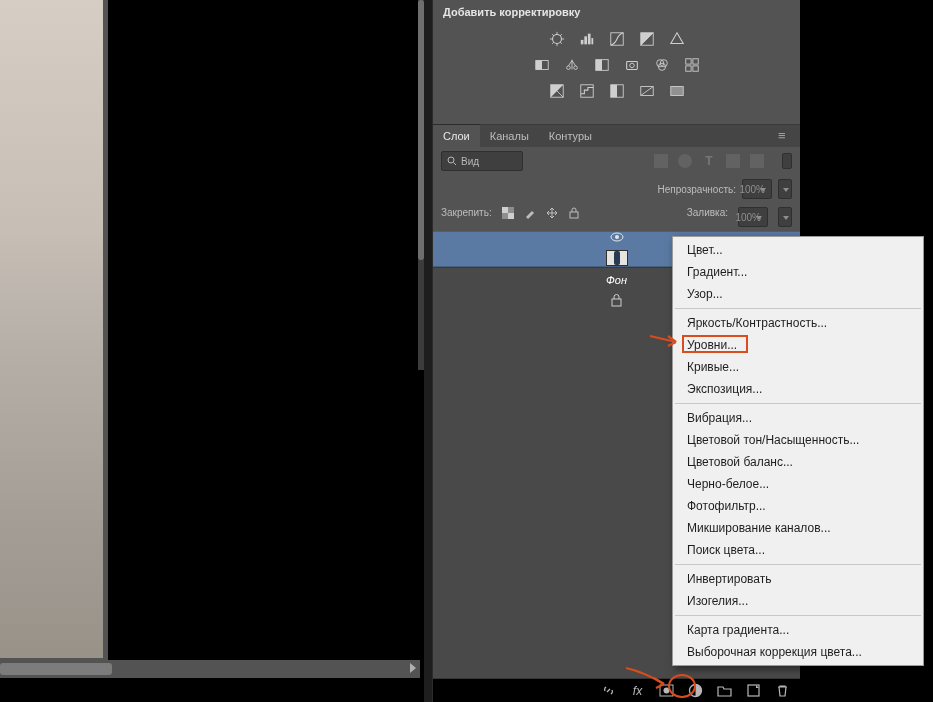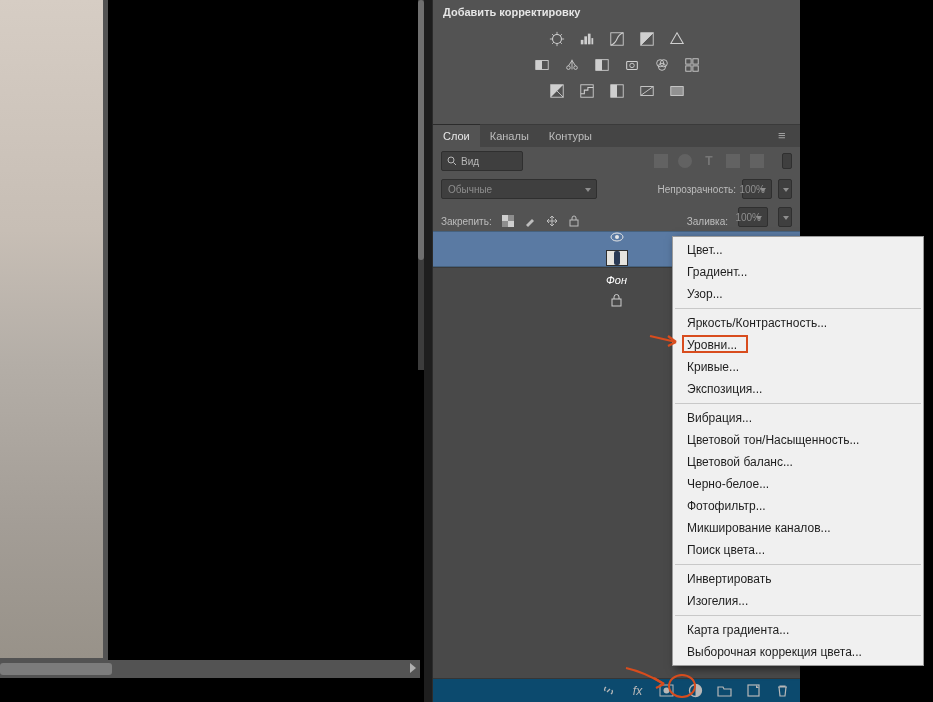--- a/index.html
+++ b/index.html
@@ -37,33 +37,33 @@
   .blend-row { display: flex; align-items: center; padding: 4px 8px; gap: 6px; }
   .combo { background: #3f3f3f; border: 1px solid #2f2f2f; height: 20px; display: flex; align-items: center; padding: 0 6px; font-size: 10px; color: #8e8e8e; border-radius: 2px; position: relative; }
   .combo.blend { width: 156px; }
   .combo.pct { width: 30px; justify-content: flex-end; }
   .combo::after { content: ""; position: absolute; right: 5px; top: 8px; width: 0; height: 0; border-left: 3px solid transparent; border-right: 3px solid transparent; border-top: 4px solid #8e8e8e; }
   .lbl-sm { font-size: 10px; color: #bdbdbd; }
   .lbl-sm.right { margin-left: auto; }
   .arrow-btn { width: 14px; height: 20px; background: #3f3f3f; border: 1px solid #2f2f2f; border-radius: 2px; position: relative; }
   .arrow-btn::after { content: ""; position: absolute; left: 4px; top: 8px; width: 0; height: 0; border-left: 3px solid transparent; border-right: 3px solid transparent; border-top: 4px solid #8e8e8e; }
 
-  .lock-row { display: flex; align-items: flex-end; padding: 4px 8px; gap: 10px; }
+  .lock-row { display: flex; align-items: flex-start; padding: 4px 8px; gap: 10px; }
   .lock-ic { width: 12px; height: 12px; display: inline-block; }
 
   .layer-item { display: flex; align-items: center; background: #5a7aa3; height: 36px; padding: 0 8px; gap: 8px; border-top: 1px solid #46627f; border-bottom: 1px solid #46627f; flex-direction: column; }
   .eye-ic { width: 14px; height: 10px; }
   .layer-thumb { width: 22px; height: 28px; background: #e6e4df; border: 1px solid #2f2f2f; display:flex; align-items:center; justify-content:center; }
   .layer-thumb .figure { width: 6px; height: 14px; background: #2a3a55; border-radius: 2px; }
   .layer-name { flex: 1; color: #fff; font-size: 11px; font-style: italic; }
   .lock-right { width: 11px; height: 13px; opacity: 0.85; }
 
   .layers-empty { height: 432px; background: #494949; border-top: 1px solid #3a3a3a; }
 
-  .bottom-bar { position: absolute; left: 0; bottom: 0; width: 100%; height: 24px; background: #0c4a6e; border-top: 1px solid #363636; display: flex; align-items: center; justify-content: flex-end; padding-right: 10px; gap: 14px; padding-left: 8px; }
+  .bottom-bar { position: absolute; left: 0; bottom: 0; width: 100%; height: 24px; background: #000000; border-top: 1px solid #363636; display: flex; align-items: center; justify-content: flex-end; padding-right: 10px; gap: 14px; padding-left: 8px; }
   .bb-ic { width: 15px; height: 15px; display:flex; align-items:center; justify-content:center; color:#b8b8b8; }
 
   .context-menu { position: absolute; left: 672px; top: 236px; width: 252px; background: #f0f0f0; box-shadow: 3px 3px 8px rgba(0,0,0,0.5); border: 1px solid #9b9b9b; z-index: 100; padding: 2px 0; }
   .menu-item { padding: 4px 14px; font-size: 12px; color: #1e1e1e; cursor: default; white-space: nowrap; }
   .menu-sep { height: 1px; background: #c8c8c8; margin: 3px 2px; }
 
   .hl-box { position: absolute; border: 2px solid #d84c1d; pointer-events: none; z-index: 200; }
   .arrow-annot { position: absolute; z-index: 201; pointer-events: none; }
   .circle-annot { position: absolute; border: 2px solid #d84c1d; border-radius: 50%; z-index: 200; width: 28px; height: 24px; pointer-events: none; }
 
@@ -227,23 +227,20 @@
         <div class="mini-ic"></div>
         <div class="mini-ic round"></div>
         <div class="mini-ic" style="background:none;color:#8e8e8e;font-size:12px;font-weight:bold;text-align:center;line-height:14px;">T</div>
         <div class="mini-ic"></div>
         <div class="mini-ic"></div>
       </div>
       <div class="toggle-sw"></div>
     </div>
 
     <div class="blend-row">
-      <div class="combo blend">
-        <span>Обычные</span>
-      </div>
       <span class="lbl-sm right">Непрозрачность:</span>
       <div class="combo pct">
         <span>100%</span>
       </div>
       <div class="arrow-btn"></div>
     </div>
 
     <div class="lock-row">
       <span class="lbl-sm">Закрепить:</span>
       <span class="lock-ic"><svg viewBox="0 0 12 12">

